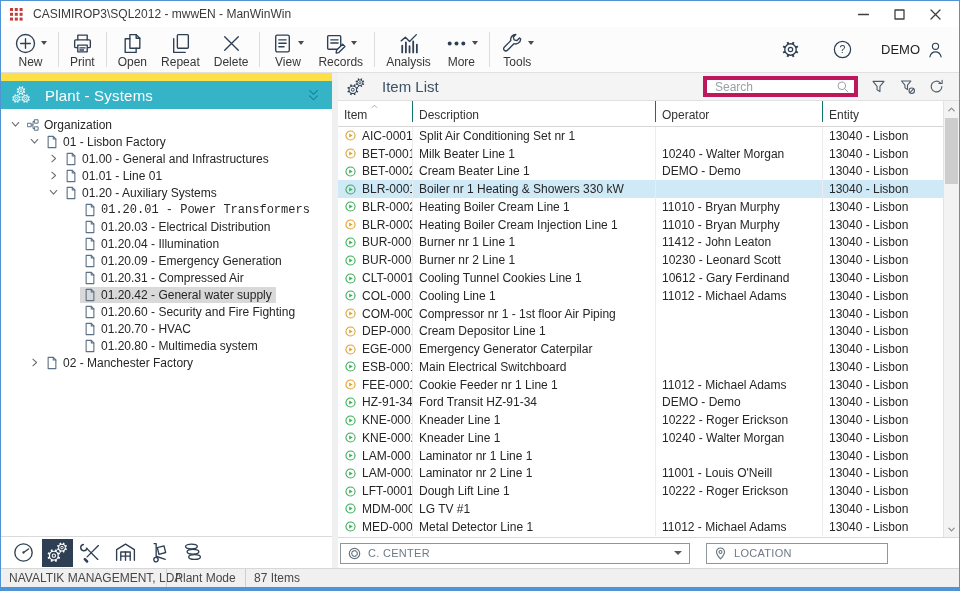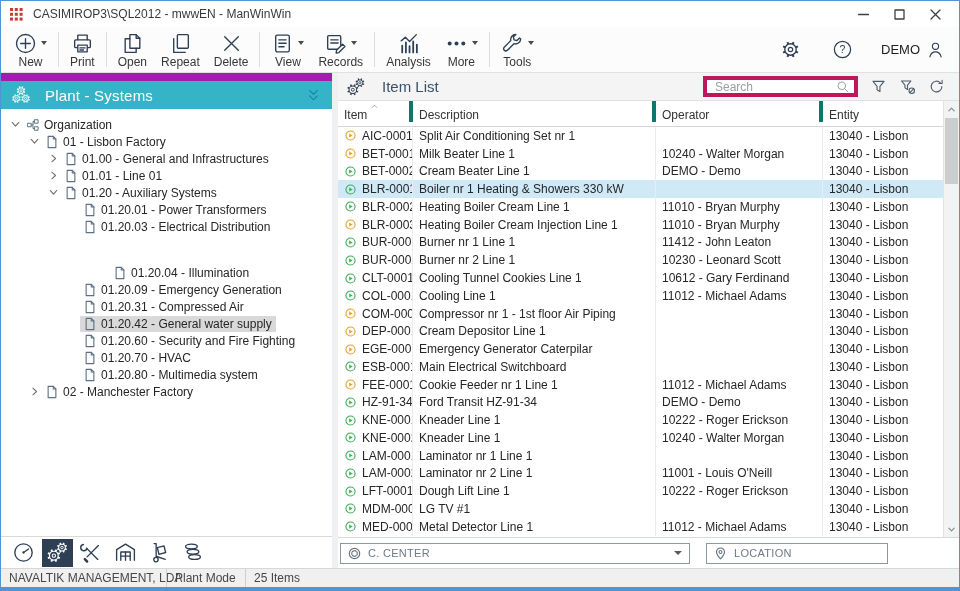--- a/index.html
+++ b/index.html
@@ -2,21 +2,21 @@
 <html style="--accent-teal: #35b4c8; --navy: #2e3f54; --selected-row: #cfe9f7; --tree-selected: #d9d9d9; --status-green: #3fae5a; --status-yellow: #dfa32e; --window-border-blue: #5094d6; --logo-red: #c63b33;"><head>
 <meta charset="utf-8">
 <style>
   :root{
     --accent-teal:#35b4c8; --navy:#2e3f54; --selected-row:#cfe9f7; --tree-selected:#d9d9d9;
     --status-green:#3fae5a; --status-yellow:#dfa32e; --window-border-blue:#5094d6; --logo-red:#c63b33;
   }
   *{box-sizing:border-box;margin:0;padding:0}
   html,body{width:960px;height:591px;font-family:"Liberation Sans",sans-serif;background:#fff}
   svg{display:block}
-  .window{position:relative;width:960px;height:591px;background:#a21caf;border:1px solid var(--window-border-blue);overflow:hidden}
+  .window{position:relative;width:960px;height:591px;background:#fde047;border:1px solid var(--window-border-blue);overflow:hidden}
   .bottom-strip{position:absolute;left:0;right:0;bottom:0;height:3px;background:var(--window-border-blue)}
 
   
   .titlebar{position:absolute;top:0;left:0;right:0;height:26px;display:flex;align-items:center;padding:0 6px 0 9px;background:#fff}
   .app-logo{color:var(--logo-red)}
   .app-logo svg{width:13px;height:13px}
   .title-text{margin-left:10px;font-size:12px;color:#3a3a3a;white-space:nowrap}
   .win-controls{margin-left:auto;display:flex}
   .win-btn{width:36px;height:24px;display:flex;align-items:center;justify-content:center;color:#3f3f3f;cursor:default}
   .win-btn svg{width:11px;height:11px}
@@ -76,21 +76,21 @@
   .lh-tool{color:#4d5b6a;padding:0 6px;display:flex}
   .lh-tool svg{width:17px;height:17px}
 
   
   .table{position:absolute;top:28px;left:0;right:16px;bottom:31px;overflow:hidden}
   .thead{height:26px;display:flex;border-bottom:1px solid #d6d6d6;position:relative;font-size:12px;color:#333;align-items:flex-end;padding-bottom:4px}
   .th{padding-left:6px;white-space:nowrap}
   .sort-ind{position:absolute;top:1px;left:32px;color:#999}
   .sort-ind svg{width:9px;height:9px}
   .w-item{width:75px}.w-desc{width:243px}.w-op{width:167px}.w-ent{flex:1}
-  .th.w-item,.th.w-desc,.th.w-op{border-right:4px solid #0f766e;height:100%;display:flex;align-items:flex-end}
+  .th.w-item,.th.w-desc,.th.w-op{border-right:1px solid #0f766e;height:100%;display:flex;align-items:flex-end}
   .tbody{position:absolute;top:26px;left:0;right:0;bottom:0}
   .trow{display:flex;height:17.78px;align-items:center;font-size:12px;color:#262626}
   .trow.selected{background:var(--selected-row)}
   .cell{padding-left:6px;white-space:nowrap;overflow:hidden;height:100%;display:flex;align-items:center}
   .c-item,.c-desc,.c-op{border-right:1px solid #ececec}
   .play{display:flex;margin-right:5px}
   .play svg{width:13px;height:13px}
   .st-green{color:var(--status-green)}
   .st-yellow{color:var(--status-yellow)}
 
@@ -444,45 +444,45 @@
           <span class="tree-inner">
             <span class="tree-ic">
               <svg viewBox="0 0 14 16" fill="none" stroke="currentColor" stroke-width="1.3" stroke-linecap="round" stroke-linejoin="round">
                 <path d="M2.5 1.5 H8.5 L11.5 4.5 V14.5 H2.5 Z"></path>
                 <path d="M8.5 1.5 V4.5 H11.5"></path>
               </svg>
             </span>
             <span class="tree-label">01.20 - Auxiliary Systems</span>
           </span>
         </div>
+        <div class="tree-row" style="padding-left: 63px; font-family: Liberation Mono, monospace;">
+          <span class="tree-arrow"></span>
+          <span class="tree-inner">
+            <span class="tree-ic">
+              <svg viewBox="0 0 14 16" fill="none" stroke="currentColor" stroke-width="1.3" stroke-linecap="round" stroke-linejoin="round">
+                <path d="M2.5 1.5 H8.5 L11.5 4.5 V14.5 H2.5 Z"></path>
+                <path d="M8.5 1.5 V4.5 H11.5"></path>
+              </svg>
+            </span>
+            <span class="tree-label">01.20.01 - Power Transformers</span>
+          </span>
+        </div>
         <div class="tree-row" style="padding-left: 63px;">
           <span class="tree-arrow"></span>
           <span class="tree-inner">
             <span class="tree-ic">
               <svg viewBox="0 0 14 16" fill="none" stroke="currentColor" stroke-width="1.3" stroke-linecap="round" stroke-linejoin="round">
                 <path d="M2.5 1.5 H8.5 L11.5 4.5 V14.5 H2.5 Z"></path>
                 <path d="M8.5 1.5 V4.5 H11.5"></path>
               </svg>
             </span>
-            <span class="tree-label">01.20.01 - Power Transformers</span>
+            <span class="tree-label">01.20.03 - Electrical Distribution</span>
           </span>
         </div>
         <div class="tree-row" style="padding-left: 63px;">
-          <span class="tree-arrow"></span>
-          <span class="tree-inner">
-            <span class="tree-ic">
-              <svg viewBox="0 0 14 16" fill="none" stroke="currentColor" stroke-width="1.3" stroke-linecap="round" stroke-linejoin="round">
-                <path d="M2.5 1.5 H8.5 L11.5 4.5 V14.5 H2.5 Z"></path>
-                <path d="M8.5 1.5 V4.5 H11.5"></path>
-              </svg>
-            </span>
-            <span class="tree-label">01.20.03 - Electrical Distribution</span>
-          </span>
-        </div>
-        <div class="tree-row" style="padding-left: 93px; margin-top: 29px;">
           <span class="tree-arrow"></span>
           <span class="tree-inner">
             <span class="tree-ic">
               <svg viewBox="0 0 14 16" fill="none" stroke="currentColor" stroke-width="1.3" stroke-linecap="round" stroke-linejoin="round">
                 <path d="M2.5 1.5 H8.5 L11.5 4.5 V14.5 H2.5 Z"></path>
                 <path d="M8.5 1.5 V4.5 H11.5"></path>
               </svg>
             </span>
             <span class="tree-label">01.20.04 - Illumination</span>
           </span>
@@ -1090,17 +1090,17 @@
         <span>LOCATION</span>
       </div>
     </div>
   </div>
 
   <div class="statusbar">
     <div class="sb-cell sb-c1">NAVALTIK MANAGEMENT, LDA</div>
     <div class="sb-sep"></div>
     <div class="sb-cell sb-c2">Plant Mode</div>
     <div class="sb-sep"></div>
-    <div class="sb-cell">25 Items</div>
+    <div class="sb-cell">87 Items</div>
   </div>
 
   <div class="bottom-strip"></div>
 </div>
 
 </body></html>

